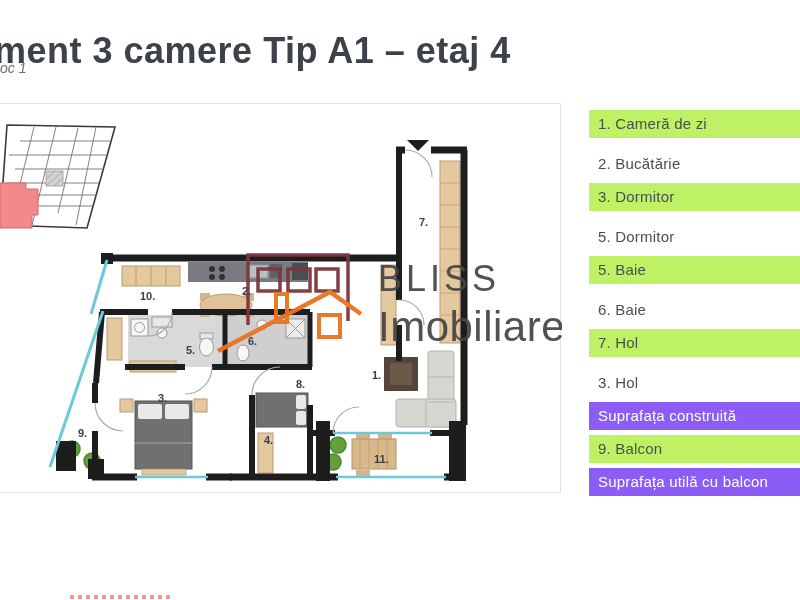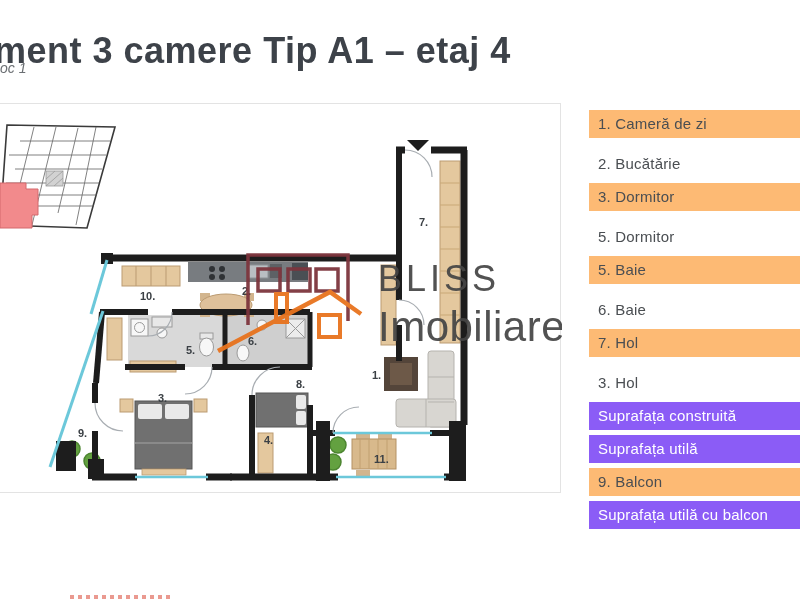--- a/index.html
+++ b/index.html
@@ -21,21 +21,21 @@
     position:absolute;left:-30px;top:103px;width:591px;height:390px;
     background:#ffffff;border:1px solid #e3e3e3;box-sizing:border-box;
   }
   .plan-svg{position:absolute;left:0;top:103px;width:562px;height:391px;}
   .legend{position:absolute;left:589px;top:110px;width:211px;}
   .legend-row{
     height:28px;line-height:28px;margin-bottom:5px;
     padding-left:9px;font-size:15px;color:#4a4e52;letter-spacing:0.2px;
     white-space:nowrap;overflow:hidden;
   }
-  .legend-row.gray{background:#fdba74;}
+  .legend-row.gray{background:#bef264;}
   .legend-row.white{background:#ffffff;margin-top:12px;}
   .legend-row.gold{background:#8b5cf6;color:#ffffff;}
   .cutoff-strip{
     position:absolute;left:70px;top:595px;width:100px;height:4px;opacity:.8;
     background:repeating-linear-gradient(90deg,#e58074 0 4px,transparent 4px 8px);
   }
   .room-label{font-size:11px;font-weight:700;fill:#3b4045;}
   .wm-text{fill:#454545;opacity:.93;}
 </style>
 </head>
@@ -261,18 +261,17 @@
 <div class="legend" id="legend">
     <div class="legend-row gray">1. Cameră de zi</div>
     <div class="legend-row white">2. Bucătărie</div>
     <div class="legend-row gray">3. Dormitor</div>
     <div class="legend-row white">5. Dormitor</div>
     <div class="legend-row gray">5. Baie</div>
     <div class="legend-row white">6. Baie</div>
     <div class="legend-row gray">7. Hol</div>
     <div class="legend-row white">3. Hol</div>
     <div class="legend-row gold">Suprafața construită</div>
-    <div class="legend-row gold">Suprafața utilă</div>
     <div class="legend-row gray">9. Balcon</div>
     <div class="legend-row gold">Suprafața utilă cu balcon</div>
   </div>
 
 <div class="cutoff-strip"></div>
 
 </body></html>

